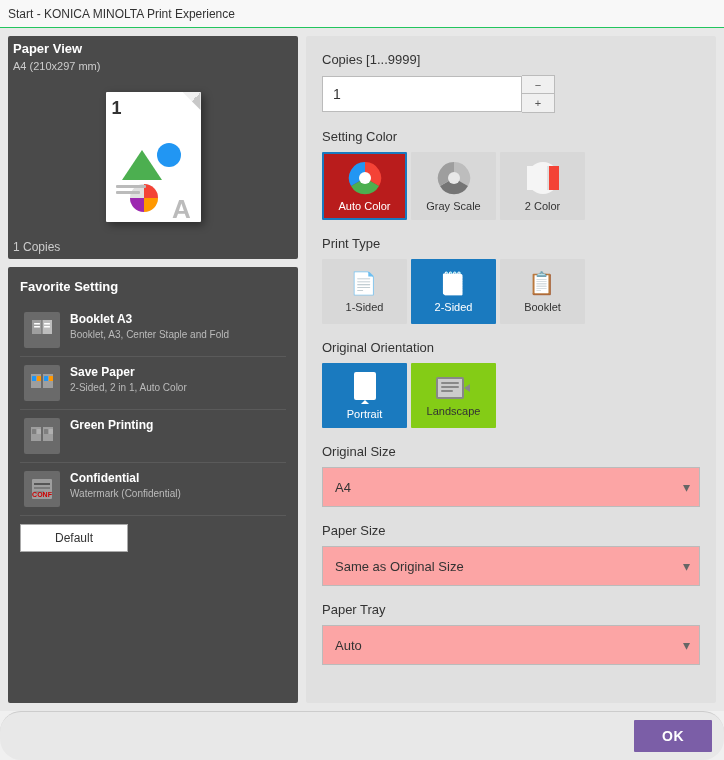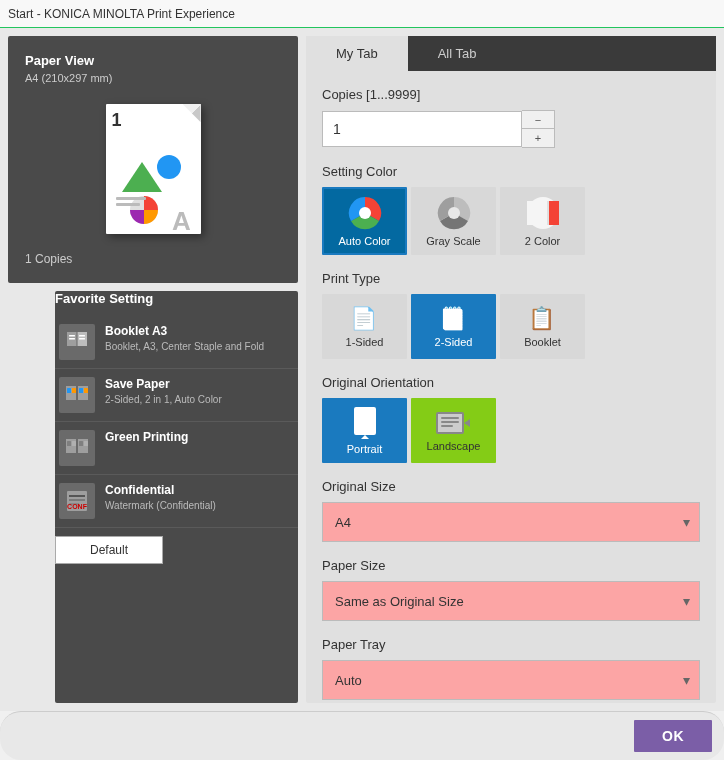--- a/index.html
+++ b/index.html
@@ -36,21 +36,21 @@
     .left-panel {
       width: 290px;
       display: flex;
       flex-direction: column;
       gap: 8px;
       flex-shrink: 0;
     }
     .paper-view {
       background: #4a4a4a;
       border-radius: 2px;
-      padding: 17px;
+      padding: 5px;
       color: #fff;
     }
     .paper-view-title {
       font-size: 13px;
       font-weight: 600;
       margin-bottom: 4px;
     }
     .paper-size-label {
       font-size: 11px;
       color: #ccc;
@@ -96,23 +96,23 @@
       right: 8px;
     }
     .copies-label {
       font-size: 12px;
       color: #ccc;
       margin-top: 4px;
     }
     .favorite-setting {
       background: #4a4a4a;
       border-radius: 2px;
+      padding: 12px;
       color: #fff;
       flex: 1;
-      margin-left: 47px;
     }
     .favorite-title {
       font-size: 13px;
       font-weight: 600;
       margin-bottom: 10px;
     }
     .favorite-item {
       display: flex;
       align-items: flex-start;
       gap: 10px;
@@ -247,21 +247,21 @@
       display: flex;
       flex-direction: column;
       align-items: center;
       justify-content: center;
       gap: 4px;
       font-size: 11px;
       color: #333;
       border-radius: 1px;
     }
     .color-btn.active {
-      background: #0369a1;
+      background: #b91c1c;
       color: #fff;
       border-color: #1a7abf;
     }
     
     .print-btn {
       width: 85px;
       height: 65px;
       border: 2px solid transparent;
       background: #d8d8d8;
       cursor: pointer;
@@ -454,24 +454,20 @@
         </div>
       </div>
 
       <button class="default-btn">Default</button>
     </div>
 
   </div>
 
   <div class="right-panel">
 
-    <div class="tab-bar">
-      <div class="tab active">My Tab</div>
-      <div class="tab">All Tab</div>
-    </div>
 
     <div class="right-content">
 
       <div class="section">
         <div class="section-label">Copies [1...9999]</div>
         <div class="copies-row">
           <input type="text" class="copies-input" value="1" style="">
           <div class="copies-stepper">
             <button class="stepper-btn">−</button>
             <button class="stepper-btn">+</button>

